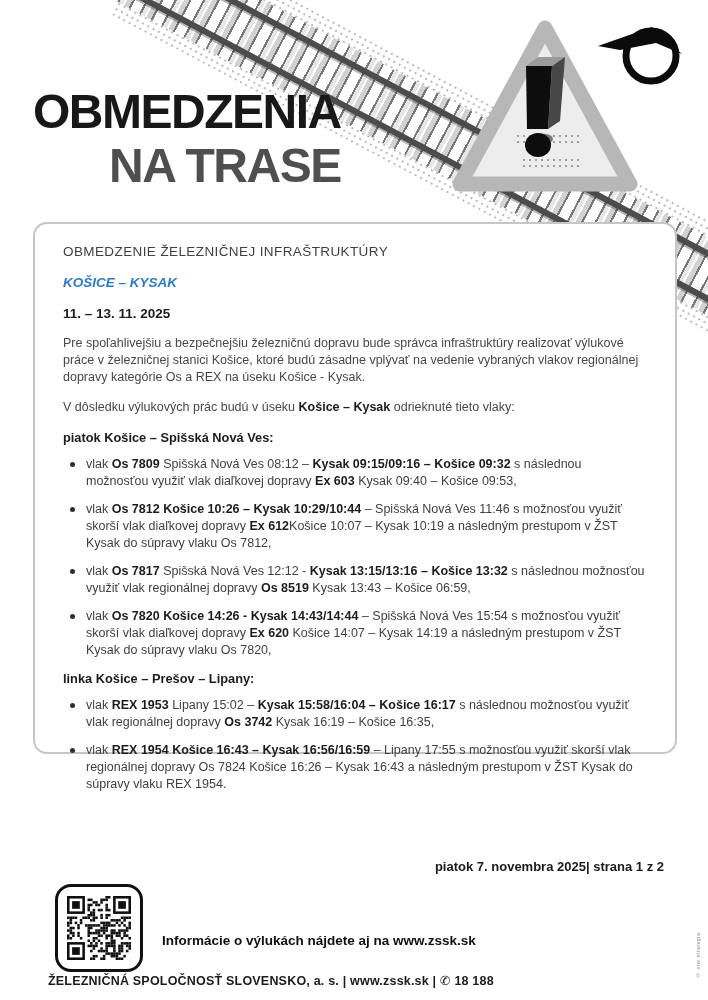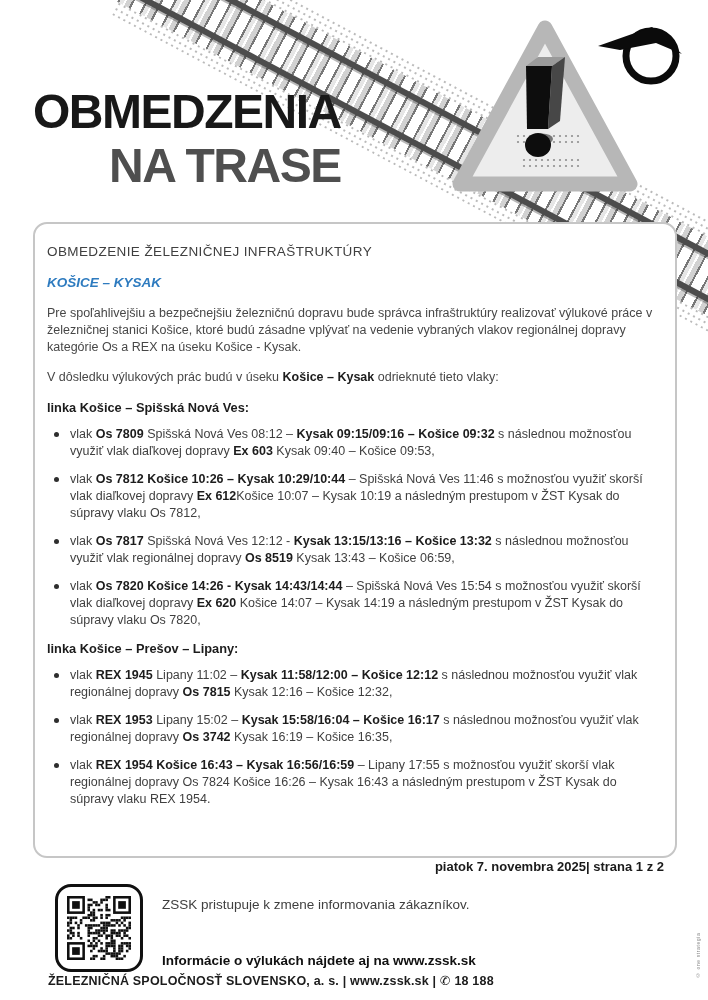--- a/index.html
+++ b/index.html
@@ -29,23 +29,23 @@
   .track::after{bottom:12px}
   .warning-svg{position:absolute;left:438px;top:14px;z-index:3;}
   .logo-svg{position:absolute;left:596px;top:12px;z-index:4;}
   
   .headline{position:absolute;left:33px;top:88px;z-index:5;margin:0;text-align:right;}
   .headline span{display:block;font-weight:700;font-size:48px;line-height:1.02;letter-spacing:-1.5px;}
   .hl1{color:#181818;}
   .hl2{color:#4f4f4f;margin-top:5px;}
   
   .card{
-    position:absolute;left:33px;top:222px;width:644px;height:636px;z-index:10;
+    position:absolute;left:33px;top:222px;width:644px;height:532px;z-index:10;
     background:#fff;border:2px solid #c6c6c6;border-radius:14px;
-    padding:17px 12px;box-sizing:border-box;font-size:12.5px;line-height:17px;
+    padding:17px 28px;box-sizing:border-box;font-size:12.5px;line-height:17px;
   }
   .card-heading{font-size:13.5px;color:#3f3f3f;letter-spacing:.4px;margin:2px 0 14px;}
   .route{font-size:13.5px;font-weight:700;font-style:italic;margin:0 0 14px;}
   .dates{font-size:13.5px;font-weight:700;color:#1c1c1c;margin:0 0 13px;}
   .card p{margin:0 0 13px;color:#474747;}
   .card b,.card .seg-b{font-weight:700;color:#1c1c1c;}
   .line-title{font-weight:700;color:#1c1c1c;font-size:12.8px;margin:2px 0 10px;}
   .card ul{list-style:none;margin:0 0 4px;padding:0;}
   .card li{position:relative;padding-left:23px;margin:0 0 11px;}
   .card li::before{
@@ -100,33 +100,33 @@
   </svg>
 
   <h1 class="headline">
     <span class="hl1">OBMEDZENIA</span>
     <span class="hl2">NA TRASE</span>
   </h1>
 
   <section class="card">
     <div class="card-heading">OBMEDZENIE ŽELEZNIČNEJ INFRAŠTRUKTÚRY</div>
     <div class="route" id="route" style="color: rgb(46, 123, 191);">KOŠICE – KYSAK</div>
+    <div class="dates">11. – 13. 11. 2025</div>
     <p class="intro">Pre spoľahlivejšiu a bezpečnejšiu železničnú dopravu bude správca infraštruktúry realizovať výlukové práce v železničnej stanici Košice, ktoré budú zásadne vplývať na vedenie vybraných vlakov regionálnej dopravy kategórie Os a REX na úseku Košice - Kysak.</p>
     <p class="consequence" id="consequence"><span>V dôsledku výlukových prác budú v úseku </span><span class="seg-b">Košice – Kysak</span><span> odrieknuté tieto vlaky:</span></p>
     <div id="sections">
-        <div class="line-title">linka Košice – Spišská Nová Ves:</div>
+        <div class="line-title">piatok Košice – Spišská Nová Ves:</div>
         <ul>
           <li><span>vlak </span><span class="seg-b">Os 7809</span><span> Spišská Nová Ves 08:12 – </span><span class="seg-b">Kysak 09:15/09:16 – Košice 09:32</span><span> s následnou možnosťou využiť vlak diaľkovej dopravy </span><span class="seg-b">Ex 603</span><span> Kysak 09:40 – Košice 09:53,</span></li>
           <li><span>vlak </span><span class="seg-b">Os 7812 Košice 10:26 – Kysak 10:29/10:44</span><span> – Spišská Nová Ves 11:46 s možnosťou využiť skorší vlak diaľkovej dopravy </span><span class="seg-b">Ex 612</span><span>Košice 10:07 – Kysak 10:19 a následným prestupom v ŽST Kysak do súpravy vlaku Os 7812,</span></li>
           <li><span>vlak </span><span class="seg-b">Os 7817</span><span> Spišská Nová Ves 12:12 - </span><span class="seg-b">Kysak 13:15/13:16 – Košice 13:32</span><span> s následnou možnosťou využiť vlak regionálnej dopravy </span><span class="seg-b">Os 8519</span><span> Kysak 13:43 – Košice 06:59,</span></li>
           <li><span>vlak </span><span class="seg-b">Os 7820 Košice 14:26 - Kysak 14:43/14:44</span><span> – Spišská Nová Ves 15:54 s možnosťou využiť skorší vlak diaľkovej dopravy </span><span class="seg-b">Ex 620</span><span> Košice 14:07 – Kysak 14:19 a následným prestupom v ŽST Kysak do súpravy vlaku Os 7820,</span></li>
         </ul>
         <div class="line-title">linka Košice – Prešov – Lipany:</div>
         <ul>
-          <li><span>vlak </span><span class="seg-b">REX 1945</span><span> Lipany 11:02 – </span><span class="seg-b">Kysak 11:58/12:00 – Košice 12:12</span><span> s následnou možnosťou využiť vlak regionálnej dopravy </span><span class="seg-b">Os 7815</span><span> Kysak 12:16 – Košice 12:32,</span></li>
           <li><span>vlak </span><span class="seg-b">REX 1953</span><span> Lipany 15:02 – </span><span class="seg-b">Kysak 15:58/16:04 – Košice 16:17</span><span> s následnou možnosťou využiť vlak regionálnej dopravy </span><span class="seg-b">Os 3742</span><span> Kysak 16:19 – Košice 16:35,</span></li>
           <li><span>vlak </span><span class="seg-b">REX 1954 Košice 16:43 – Kysak 16:56/16:59</span><span> – Lipany 17:55 s možnosťou využiť skorší vlak regionálnej dopravy Os 7824 Košice 16:26 – Kysak 16:43 a následným prestupom v ŽST Kysak do súpravy vlaku REX 1954.</span></li>
         </ul>
       </div>
   </section>
 
   <div class="dateline">piatok 7. novembra 2025| strana 1 z 2</div>
 
   <div class="qr-box">
     <svg id="qr" width="64" height="64" viewBox="0 0 25 25">
@@ -342,21 +342,20 @@
         <rect x="18" y="0" width="7" height="7" fill="#101010"></rect>
         <rect x="19" y="1" width="5" height="5" fill="#ffffff"></rect>
         <rect x="20" y="2" width="3" height="3" fill="#101010"></rect>
         <rect x="0" y="18" width="7" height="7" fill="#101010"></rect>
         <rect x="1" y="19" width="5" height="5" fill="#ffffff"></rect>
         <rect x="2" y="20" width="3" height="3" fill="#101010"></rect>
       </svg>
   </div>
 
   <div class="qr-note">
-    <div>ZSSK pristupuje k zmene informovania zákazníkov.</div>
     <div class="bold-line">Informácie o výlukách nájdete aj na www.zssk.sk</div>
   </div>
 
   <div class="company-line">
     <span>ŽELEZNIČNÁ SPOLOČNOSŤ SLOVENSKO, a. s.</span>
     <span>|</span>
     <span>www.zssk.sk</span>
     <span>|</span>
     <span class="phone-icon">✆</span>
     <span>18 188</span>

